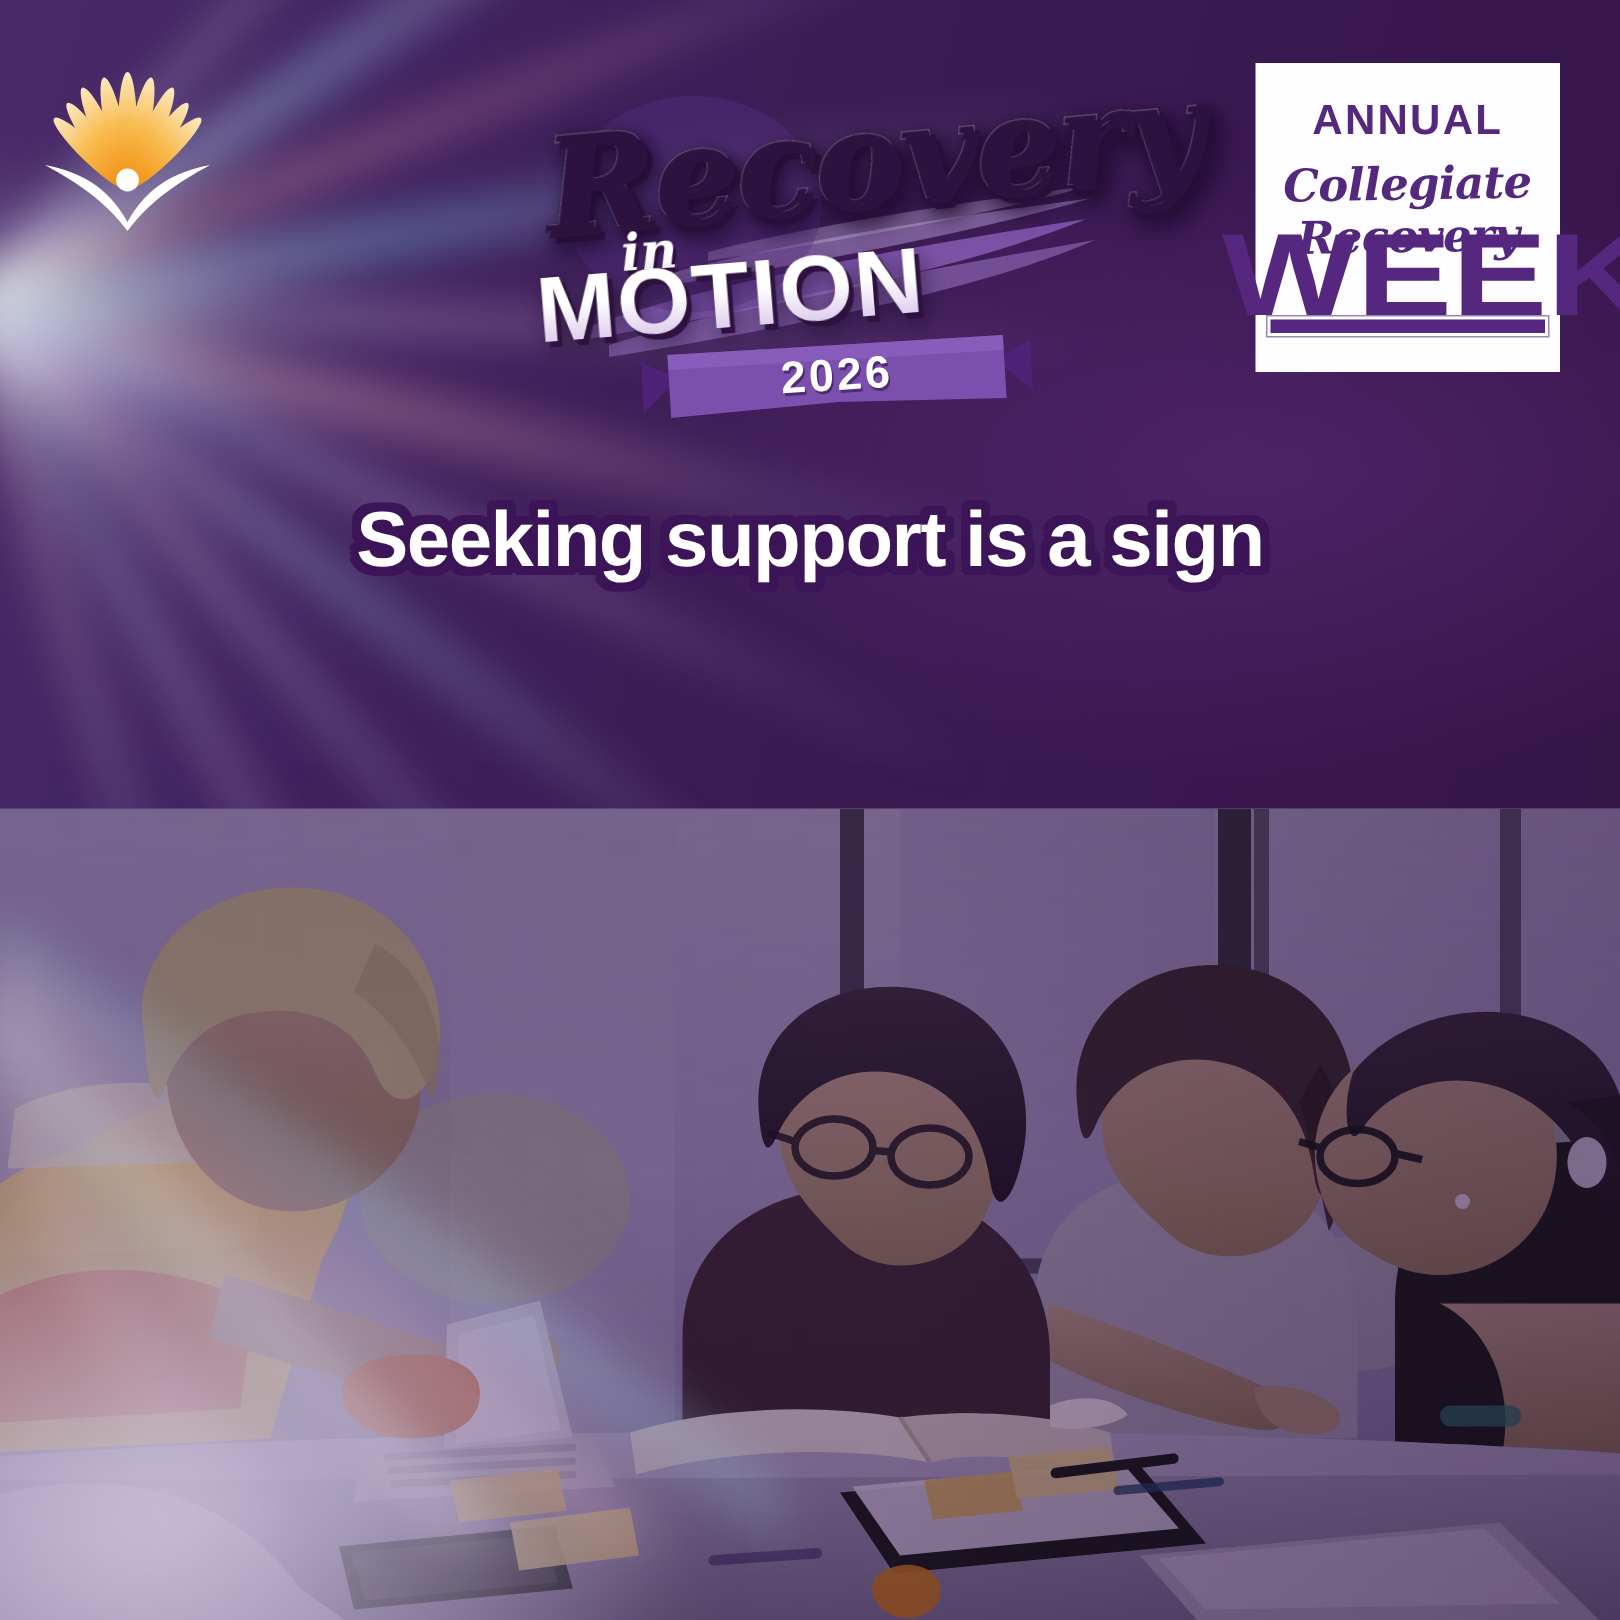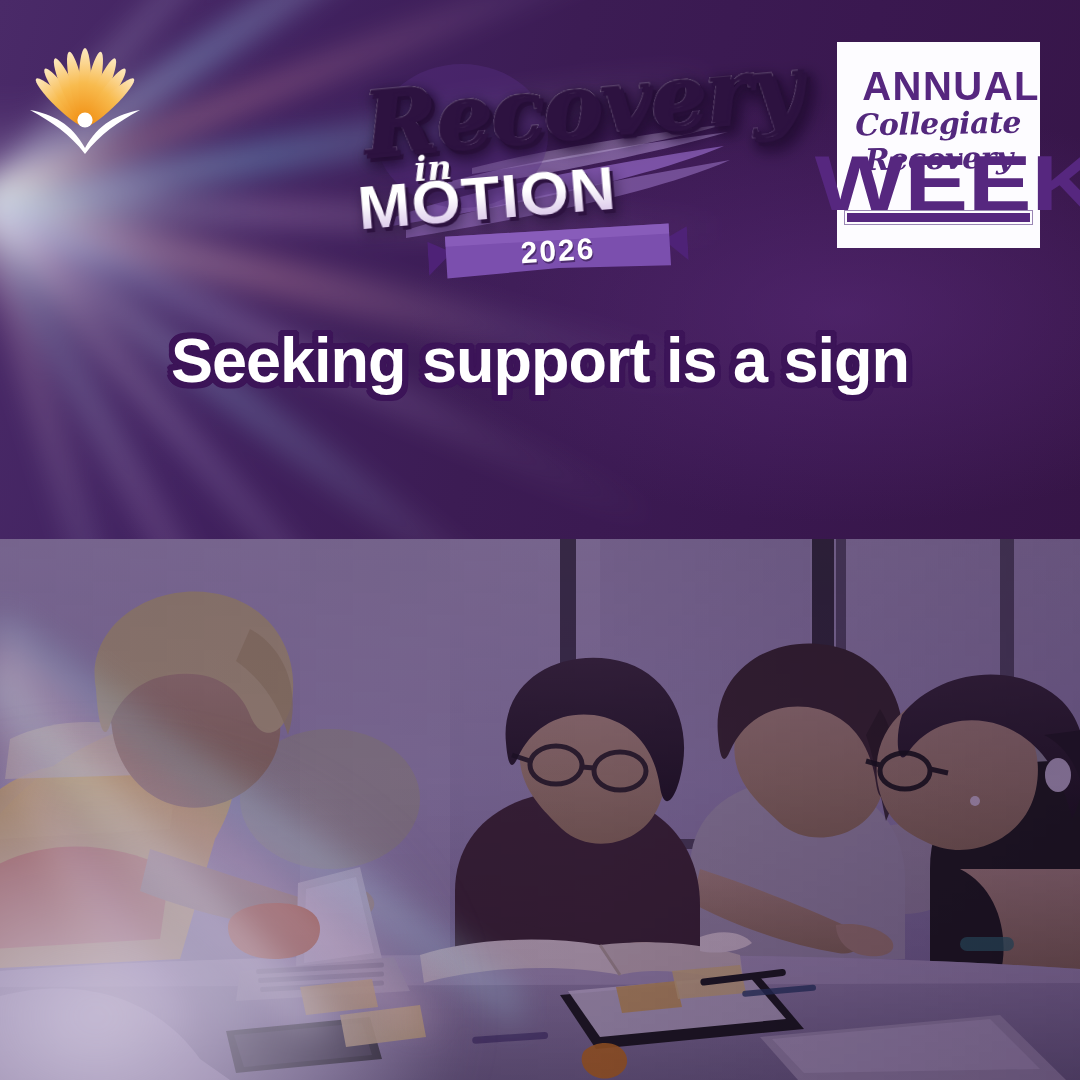--- a/index.html
+++ b/index.html
@@ -107,23 +107,23 @@
   }
 
   
   .badge{
     position:absolute; left:837px; top:42px;
     width:203px; height:206px;
     background:#fdfcff;
   }
   .badge-annual{
     position:absolute; top:22px; left:0; width:100%;
-    text-align:right;
+    text-align:center;
     font-family:"Liberation Sans", sans-serif;
-    font-weight:700; font-size:40px; letter-spacing:1.5px;
+    font-weight:700; font-size:28px; letter-spacing:1.5px;
     color:#56277f;
   }
   .badge-script{
     position:absolute; top:64px; left:0; width:100%;
     text-align:center;
     font-family:"DejaVu Serif", serif;
     font-style:italic; font-weight:700;
     font-size:30px; letter-spacing:-.5px;
     color:#53287d;
     transform:rotate(-1deg);
@@ -142,21 +142,21 @@
     background:#56277f;
     box-shadow:0 0 0 2px #fdfcff, 0 0 0 3px #9a86b4;
   }
 
   
   .headline{
     position:absolute; left:0; top:314px; width:1080px;
     text-align:center;
     font-family:"Liberation Sans", sans-serif;
     font-weight:700;
-    font-size:63px;
+    font-size:52px;
     line-height:92px;
     letter-spacing:-1px;
     color:#ffffff;
     -webkit-text-stroke:0;
     text-shadow:
       -5px -5px 0 #3c1458, 5px -5px 0 #3c1458,
       -5px  5px 0 #3c1458, 5px  5px 0 #3c1458,
       -6px  0   0 #3c1458, 6px  0   0 #3c1458,
        0   -6px 0 #3c1458, 0    6px 0 #3c1458,
       -4px -6px 0 #3c1458, 4px -6px 0 #3c1458,

